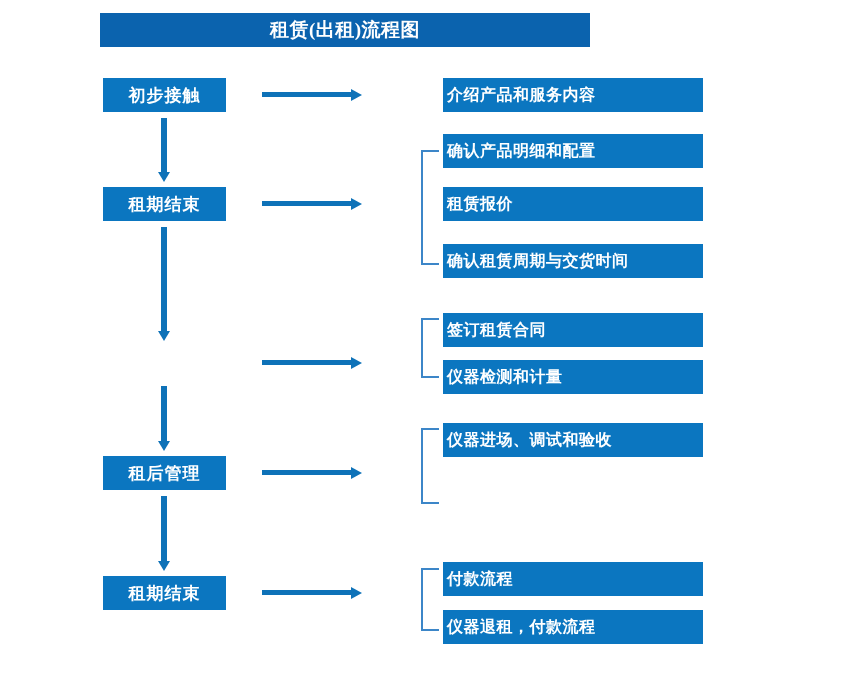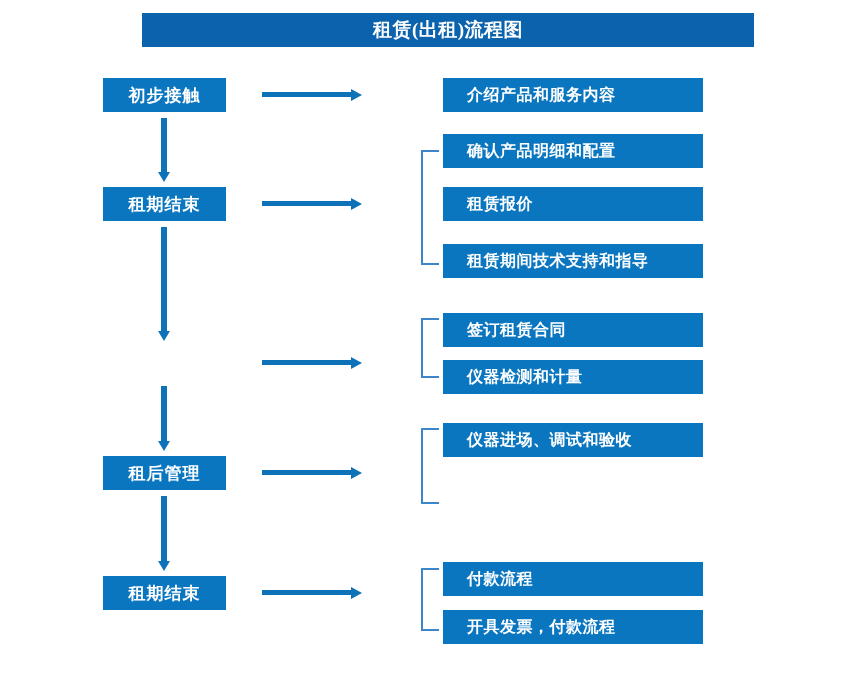--- a/index.html
+++ b/index.html
@@ -16,31 +16,30 @@
     height: 688px;
     background: #ffffff;
     overflow: hidden;
   }
 
   
   .title-bar {
     position: absolute;
     left: 100px;
     top: 13px;
-    width: 612px;
+    width: 490px;
     height: 34px;
     background: #0B63AE;
     color: #ffffff;
     font-size: 19px;
     font-weight: bold;
     display: flex;
     align-items: center;
     justify-content: center;
     letter-spacing: 0.5px;
-    margin-left: 42px;
   }
 
   
   .stage-box {
     position: absolute;
     left: 103px;
     width: 123px;
     height: 34px;
     background: #0B76C0;
     color: #ffffff;
@@ -57,21 +56,21 @@
     position: absolute;
     left: 443px;
     width: 260px;
     height: 34px;
     background: #0B76C0;
     color: #ffffff;
     font-size: 16px;
     font-weight: bold;
     display: flex;
     align-items: center;
-    padding-left: 24px;
+    padding-left: 4px;
     box-sizing: border-box;
     letter-spacing: 0.5px;
     white-space: nowrap;
   }
 
   
   .v-arrow {
     position: absolute;
     left: 158px;
     width: 11px;
@@ -179,23 +178,23 @@
 
   <div class="bracket" style="top:150px; height:115px"></div>
   <div class="bracket" style="top:318px; height:60px"></div>
   <div class="bracket" style="top:428px; height:76px"></div>
   <div class="bracket" style="top:568px; height:63px"></div>
 
   <div class="detail-box" style="top:78px">介绍产品和服务内容</div>
 
   <div class="detail-box" style="top:134px">确认产品明细和配置</div>
   <div class="detail-box" style="top:187px">租赁报价</div>
-  <div class="detail-box" style="top:244px">租赁期间技术支持和指导</div>
+  <div class="detail-box" style="top:244px">确认租赁周期与交货时间</div>
 
   <div class="detail-box" style="top:360px">仪器检测和计量</div>
   <div class="detail-box" style="top:313px">签订租赁合同</div>
 
   <div class="detail-box" style="top:423px">仪器进场、调试和验收</div>
 
   <div class="detail-box" style="top:562px">付款流程</div>
-  <div class="detail-box" style="top:610px">开具发票，付款流程</div>
+  <div class="detail-box" style="top:610px">仪器退租，付款流程</div>
 
 </div>
 
 </body></html>

